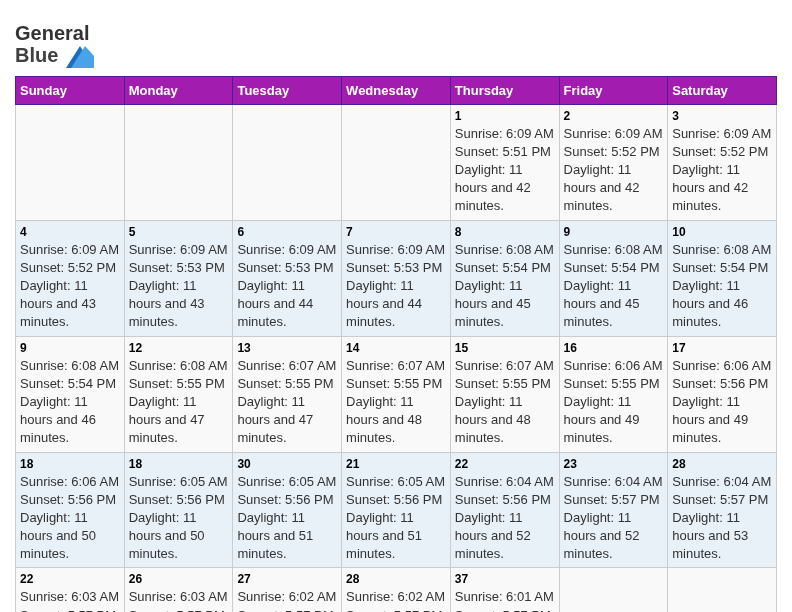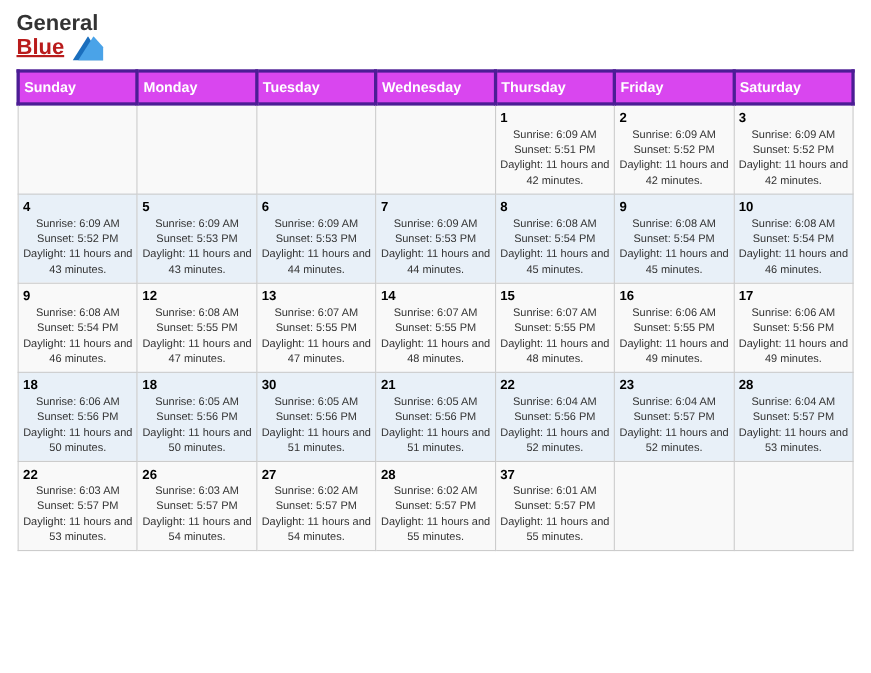--- a/index.html
+++ b/index.html
@@ -12,30 +12,30 @@
     }
     .header-area {
       display: flex;
       justify-content: space-between;
       align-items: flex-start;
       margin-bottom: 8px;
     }
     .logo {
       display: flex;
       align-items: center;
-      margin-top: 0;
+      margin-top: 12px;
       justify-content: center;
     }
     .logo-text {
       font-size: 20px;
       font-weight: bold;
       line-height: 1.1;
     }
     .logo-text .general { color: #333; }
-    .logo-text .blue { color: #b91c1c; text-decoration: underline; }
+    .logo-text .blue { color: #404040; }
     .logo-icon {
       width: 28px;
       height: 22px;
       margin-left: 2px;
     }
     .title-area {
       text-align: right;
     }
     .main-title {
       font-size: 36px;
@@ -45,51 +45,50 @@
     .subtitle {
       font-size: 15px;
       color: #333;
     }
     table {
       width: 100%;
       border-collapse: collapse;
       font-size: 11px;
     }
     thead tr th {
-      background-color: #d946ef;
+      background-color: #a21caf;
       color: #fff;
       padding: 6px 4px;
       text-align: left;
       font-size: 13px;
       font-weight: bold;
-      border: 3px solid #4c1d95;
+      border: 1px solid #4c1d95;
     }
     tbody tr td {
       border: 1px solid #ccc;
       padding: 4px;
       vertical-align: top;
       width: 14.28%;
       min-height: 80px;
     }
     tbody tr:nth-child(odd) td {
       background-color: #f9f9f9;
     }
     tbody tr:nth-child(even) td {
       background-color: #e8f0f8;
     }
     .day-number {
       font-weight: bold;
       font-size: 12px;
       margin-bottom: 2px;
     }
     .day-info {
-      font-size: 10px;
+      font-size: 13px;
       color: #333;
       line-height: 1.4;
-      text-align: center;
     }
   </style>
 </head>
 <body>
 
 <div class="header-area">
   <div class="logo">
     <div>
       <div class="logo-text">
         <span class="general">General</span><br>

